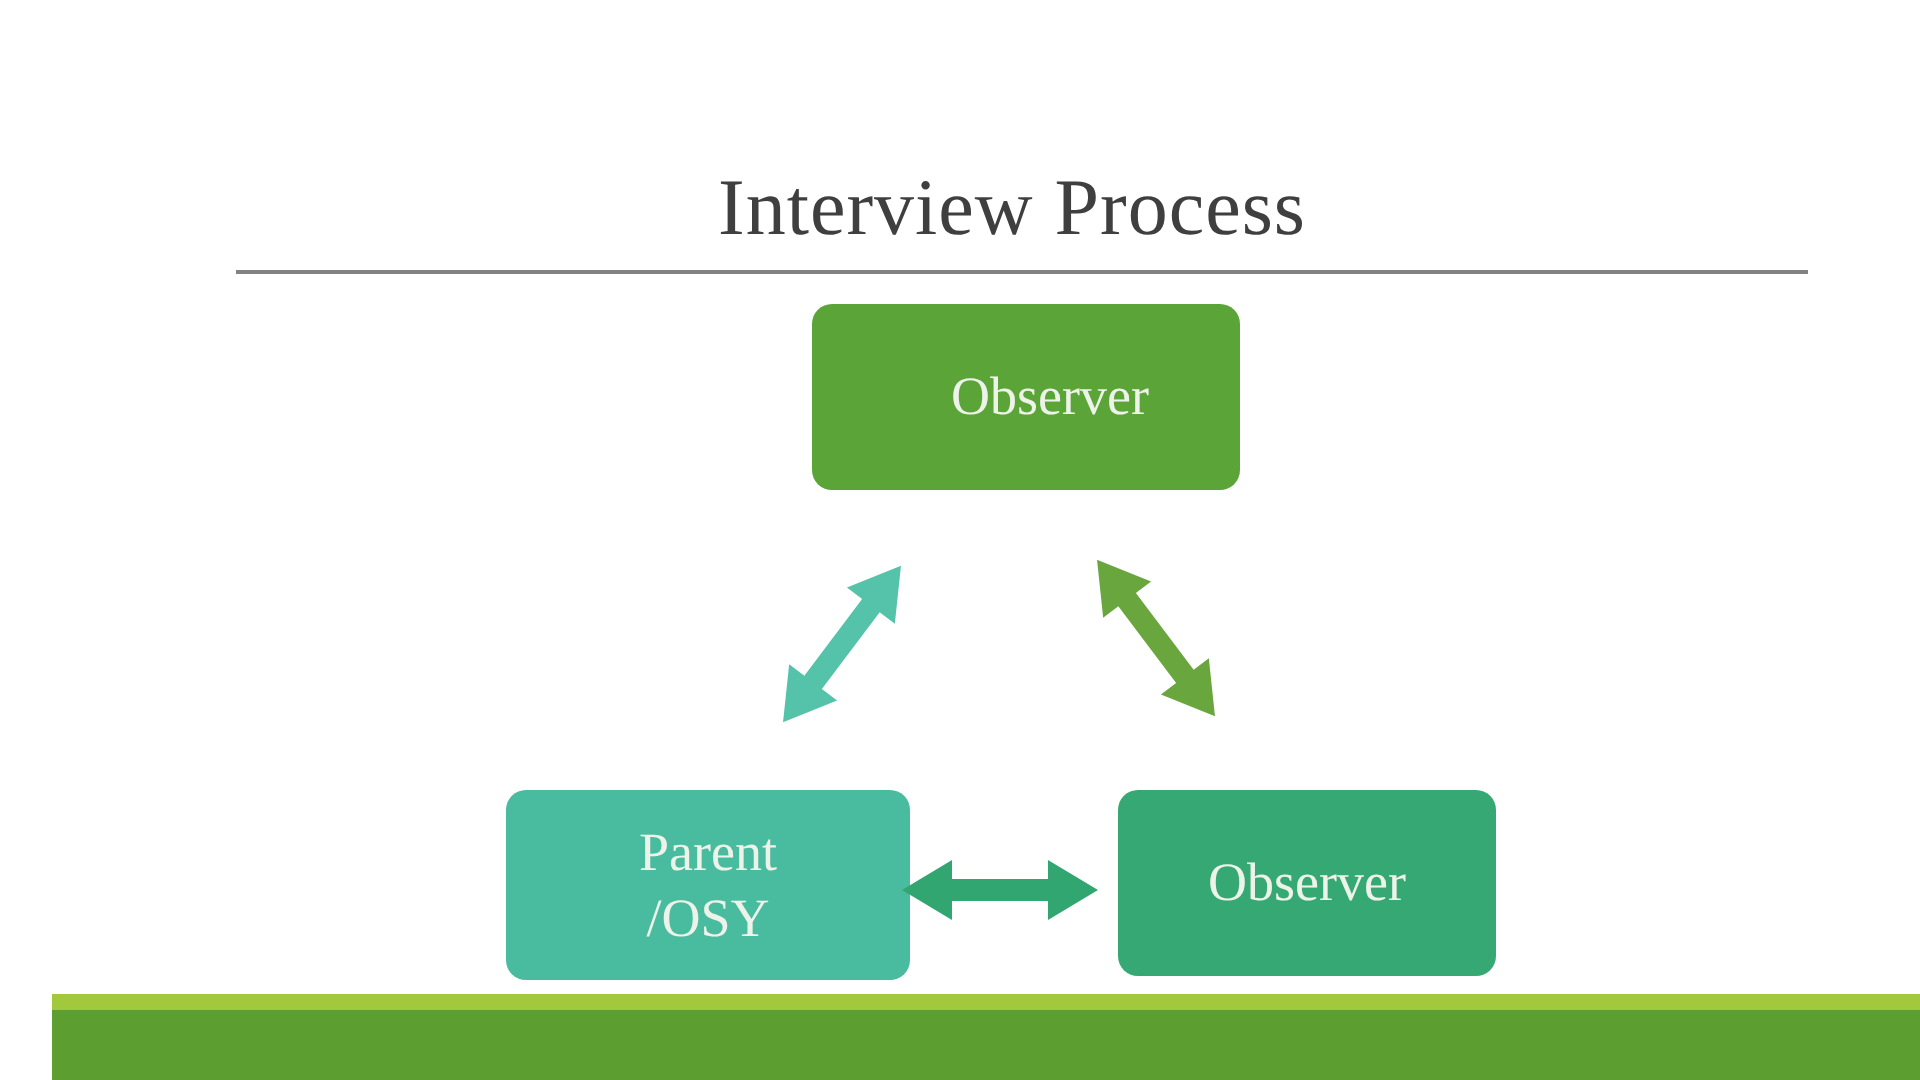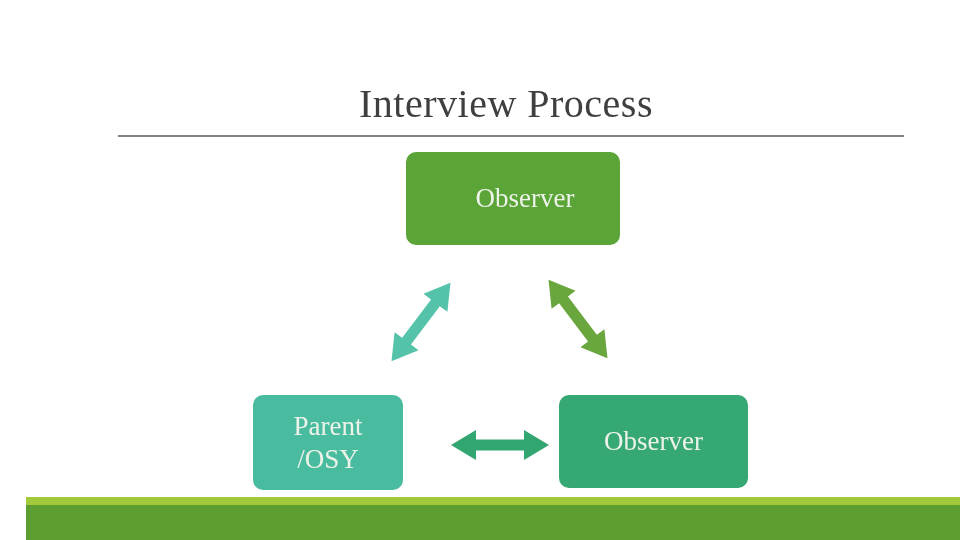--- a/index.html
+++ b/index.html
@@ -34,21 +34,21 @@
     border-radius: 10px;
     display: flex;
     flex-direction: column;
     align-items: center;
     justify-content: center;
     font-size: 27px;
     line-height: 33px;
     text-align: center;
   }
   .node-observer  { left: 380px; top: 152px; width: 190px; height: 93px; }
-  .node-parent    { left: 227px; top: 395px; width: 150px; height: 95px; }
+  .node-parent    { left: 227px; top: 395px; width: 202px; height: 95px; }
   .node-recruiter { left: 533px; top: 395px; width: 189px; height: 93px; }
   .arrow {
     position: absolute;
     width: 98px;
     height: 32px;
   }
   .arrow-diag-left  { left: 346px; top: 306px; transform: rotate(-53deg); }
   .arrow-diag-right { left: 503px; top: 303px; transform: rotate(53deg); }
   .arrow-horizontal { left: 425px; top: 429px; }
   .footer-stripe {

